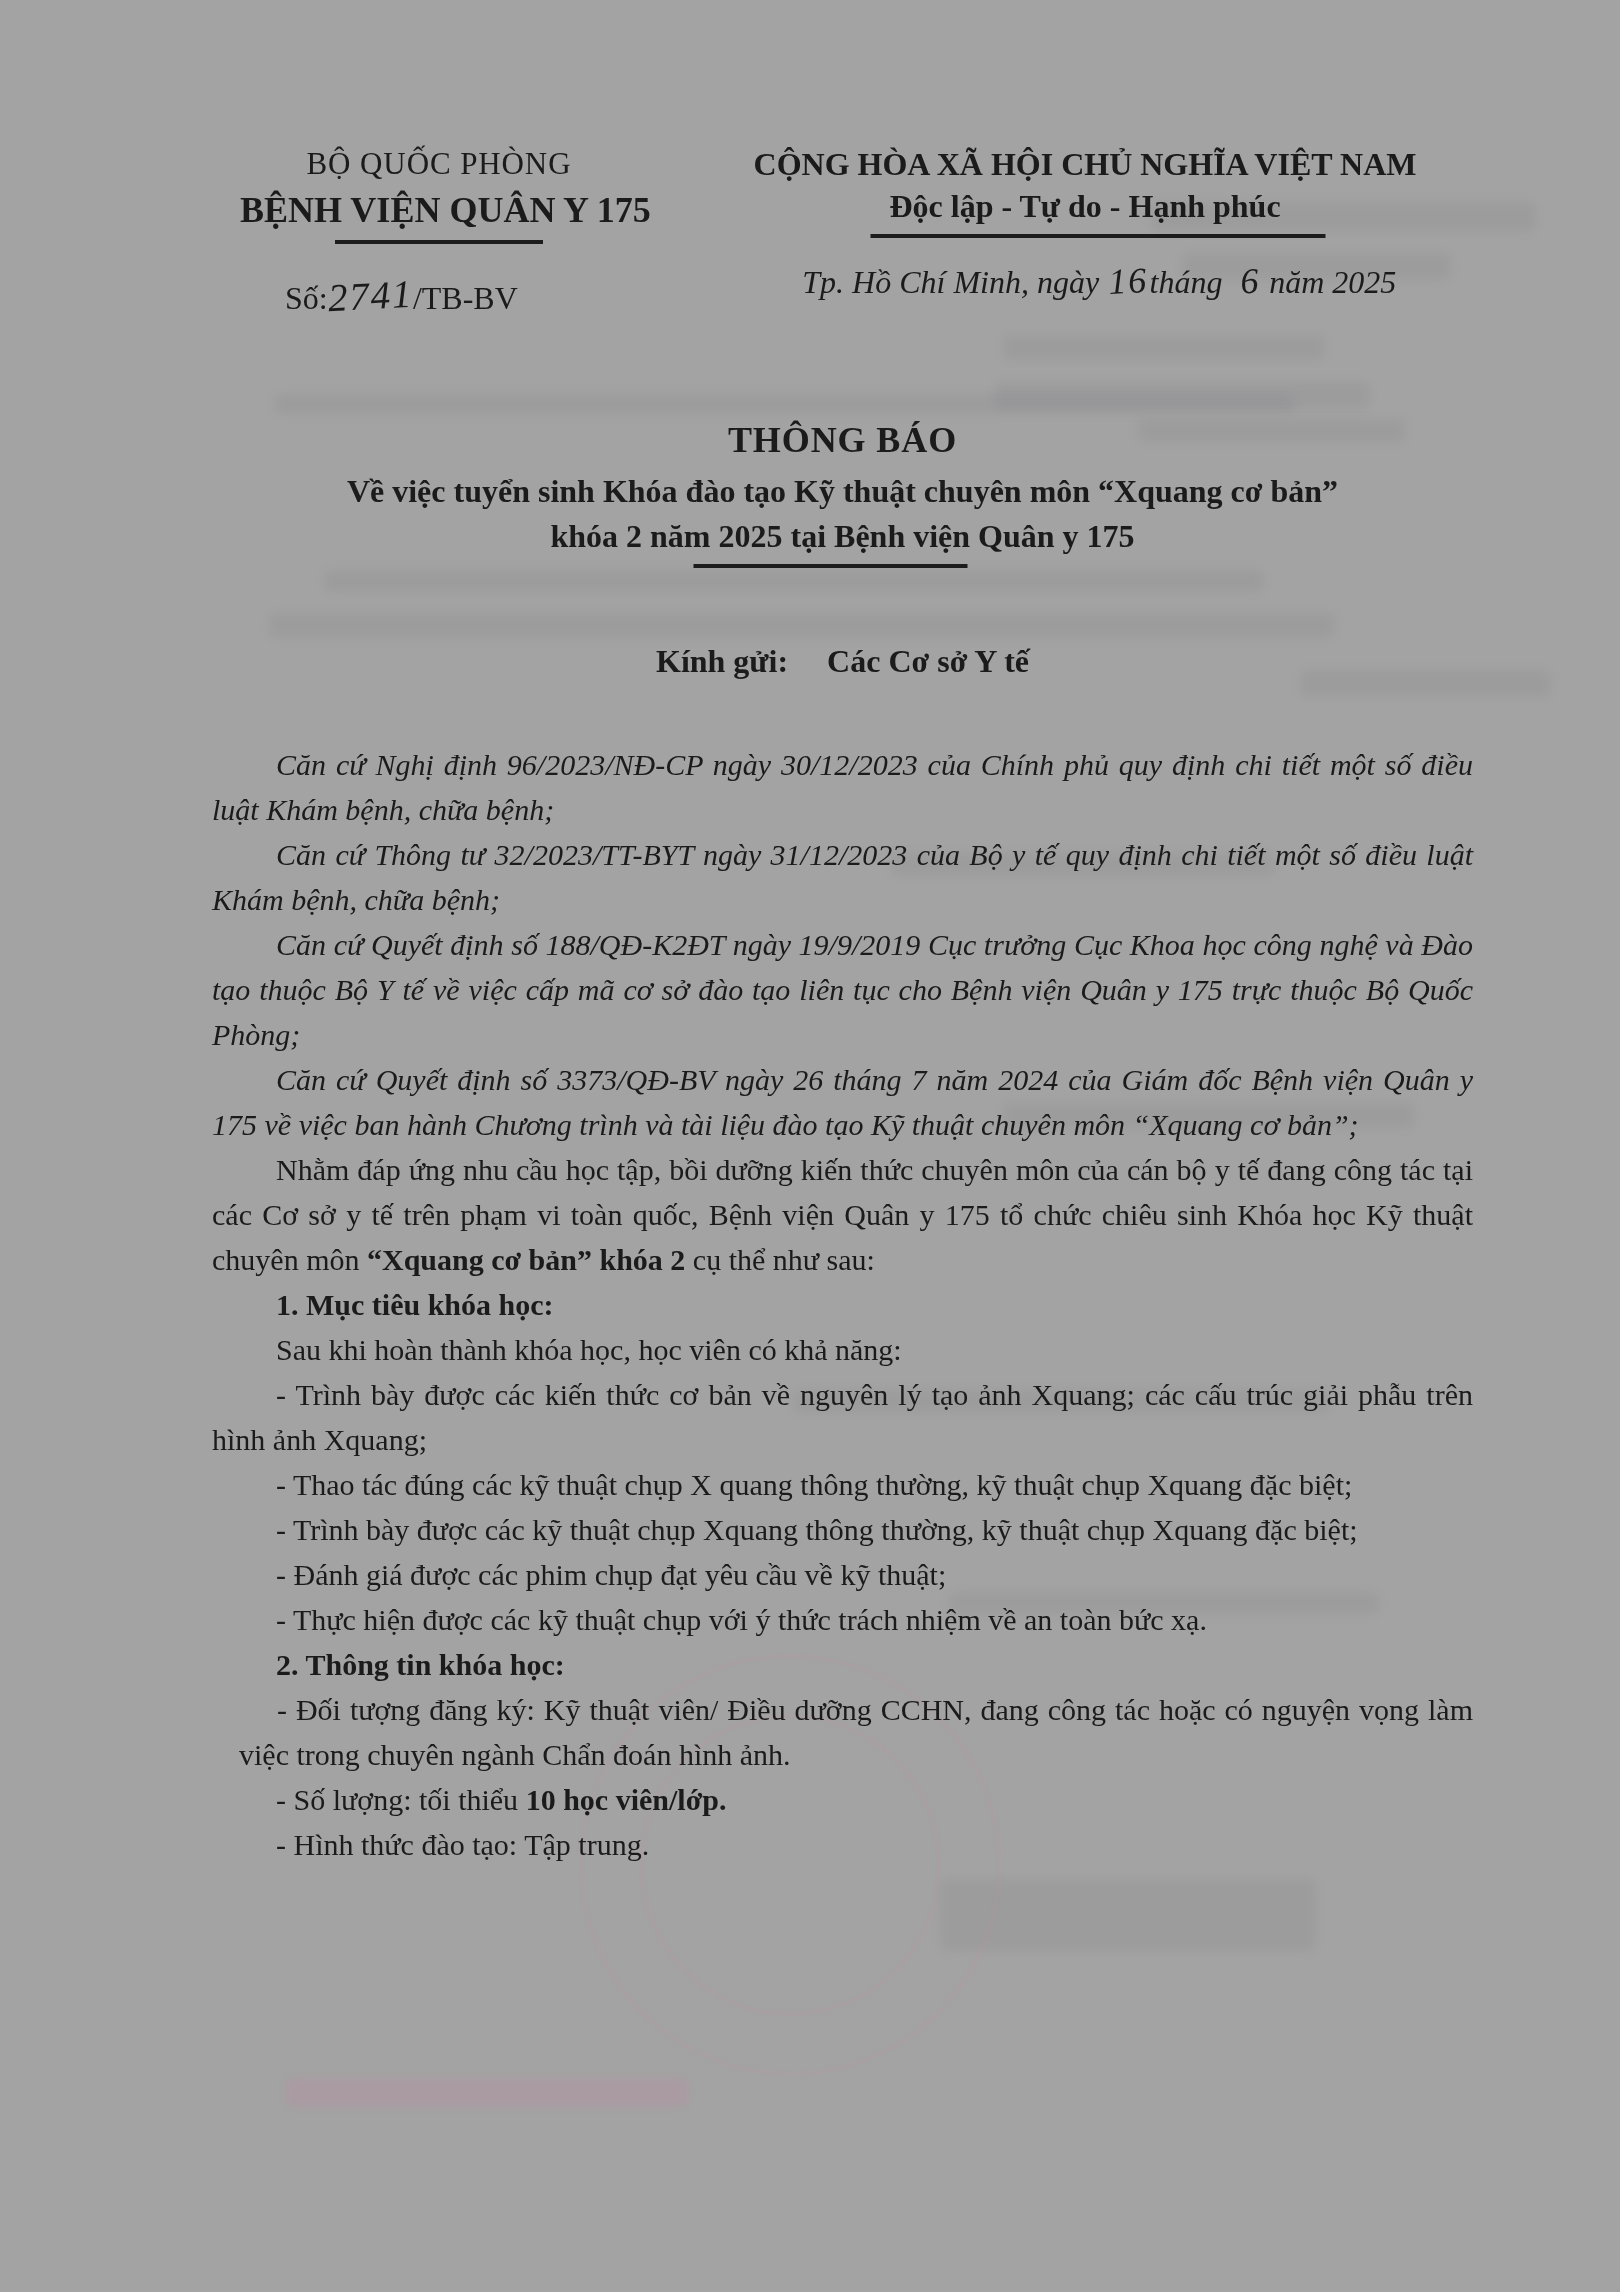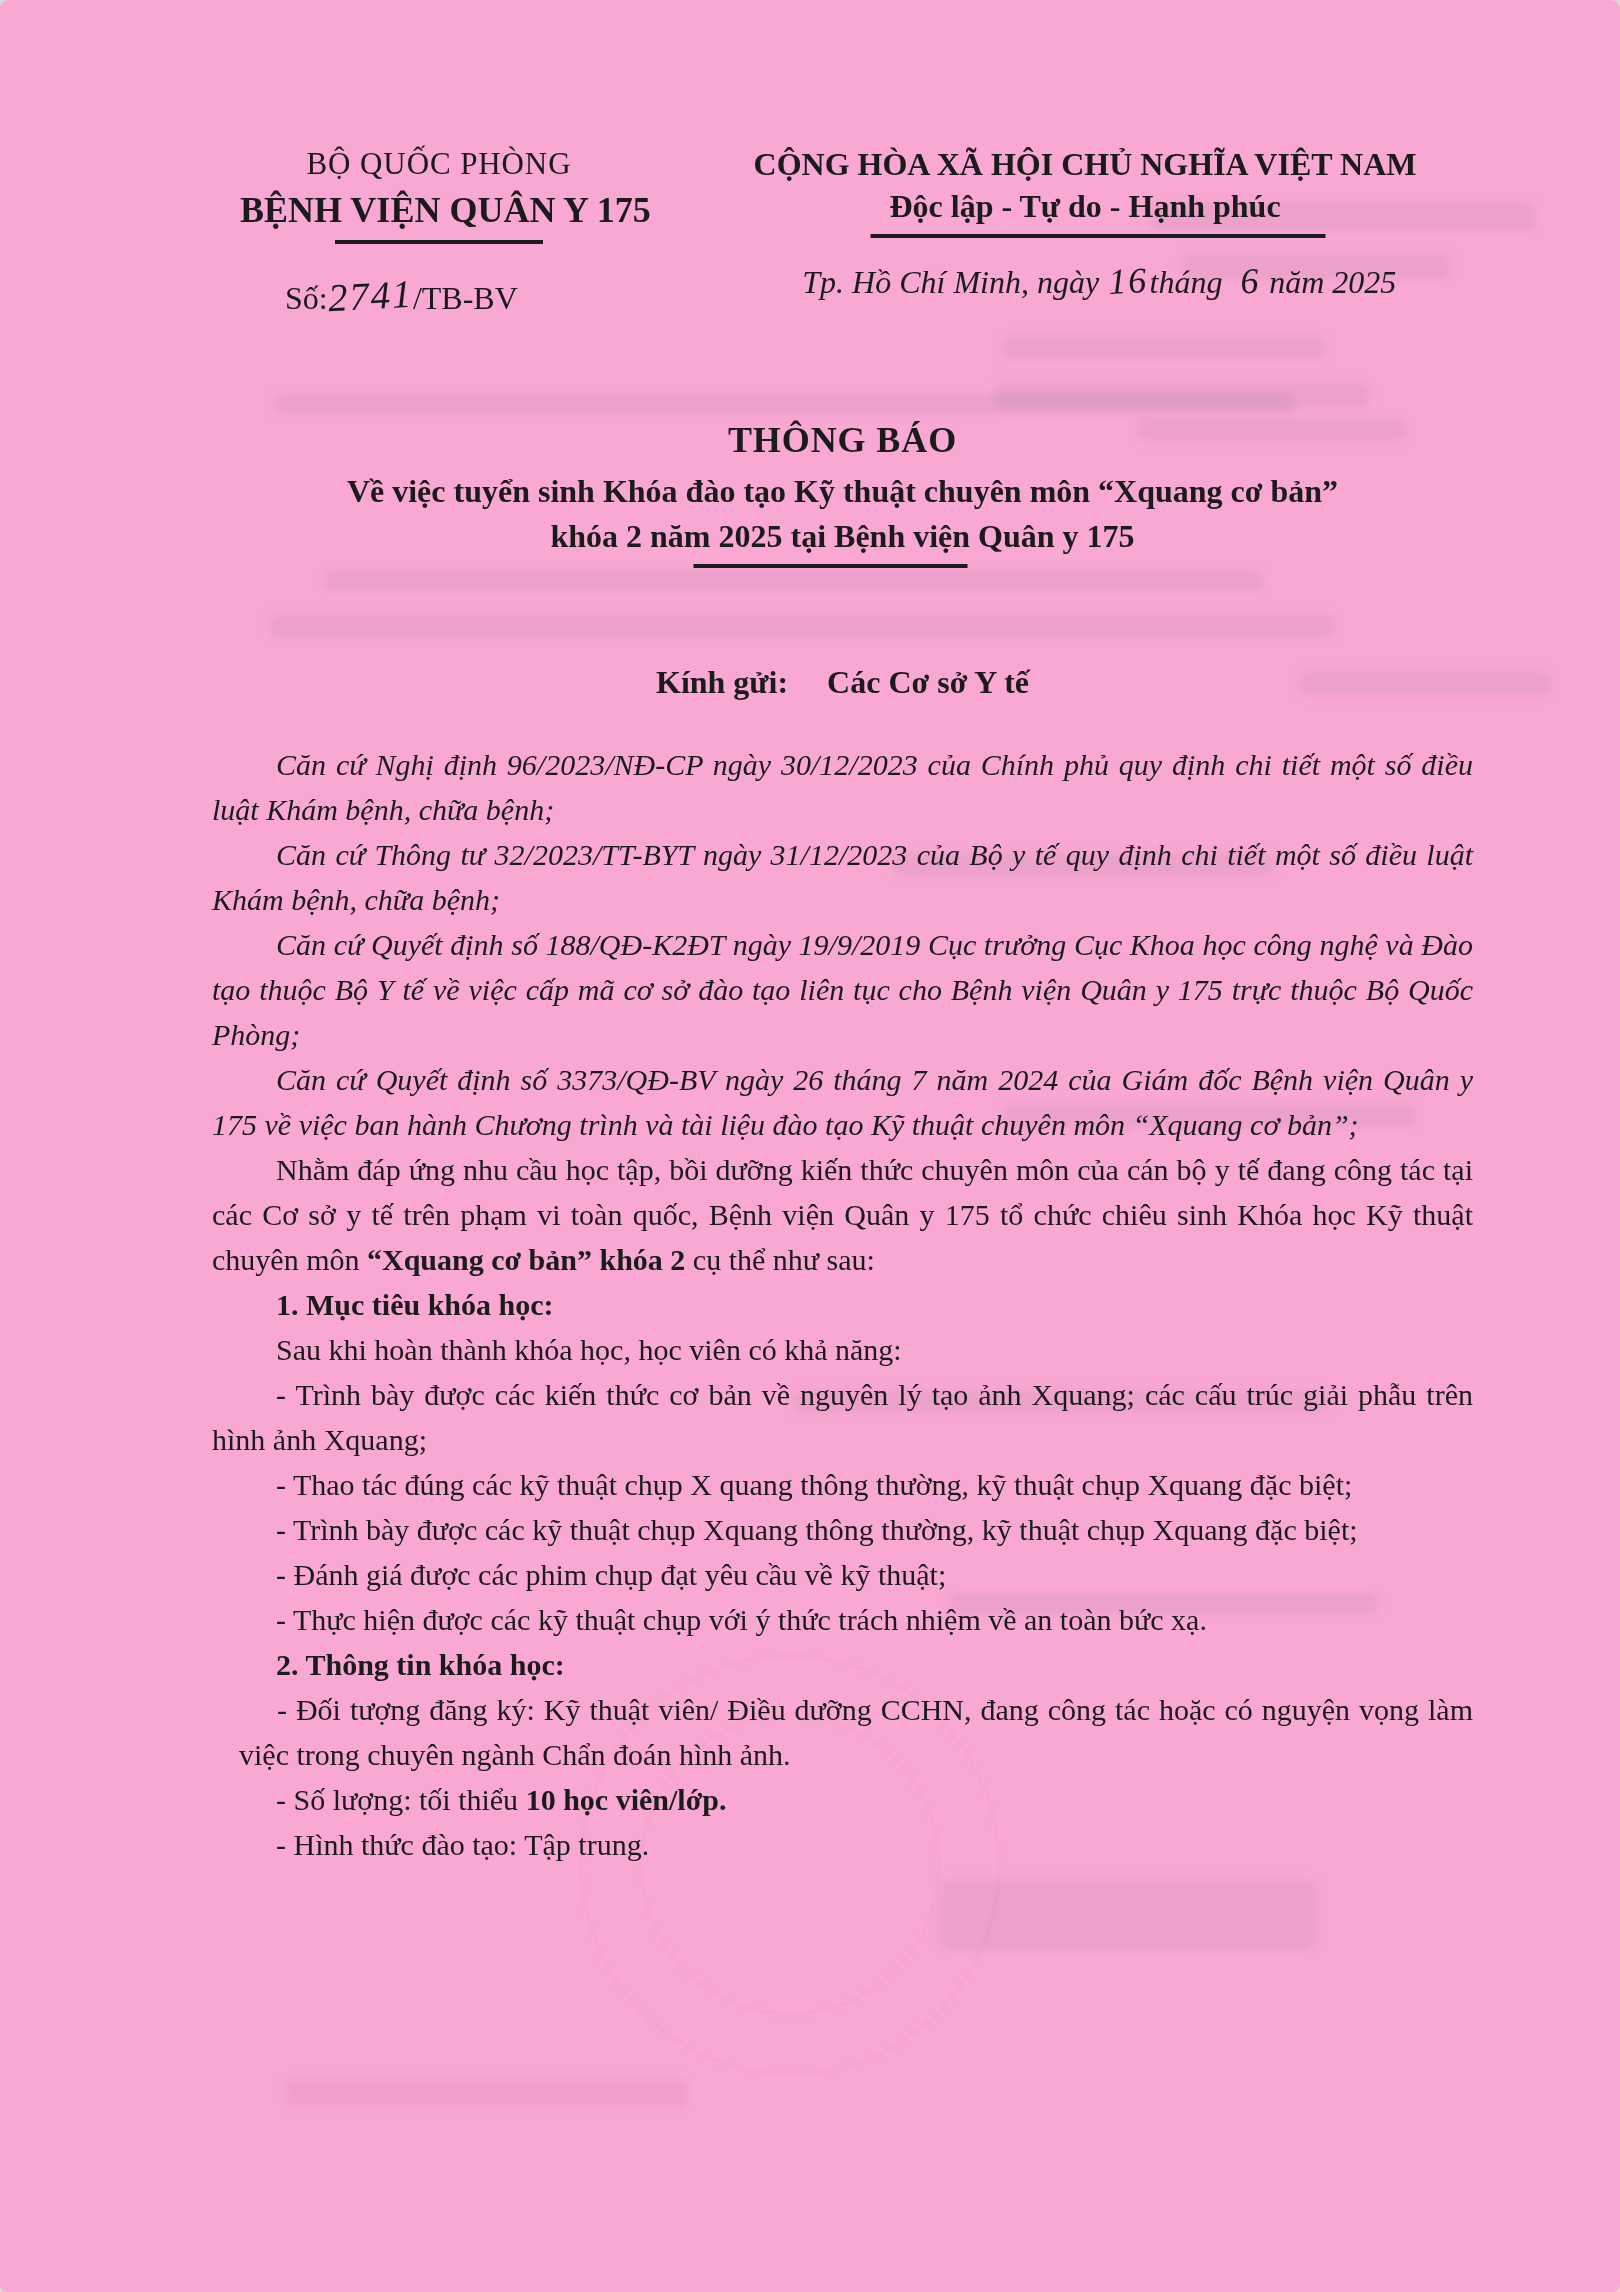--- a/index.html
+++ b/index.html
@@ -1,20 +1,19 @@
 <!DOCTYPE html>
 <html style="font-size:14.3px"><head>
 <meta charset="utf-8">
 <style>
   html,body{margin:0;padding:0;background:#d9d9d9;}
   .page{
-    position:relative;width:1620px;height:2293px;background:#f9a8d4;
+    position:relative;width:1620px;height:2293px;background:#a3a3a3;
     font-family:"Liberation Serif","DejaVu Serif",serif;color:#1b1b1b;
     overflow:hidden;
-    border-radius:9px;
   }
   .b{font-weight:bold;margin-top:22px;}
   .it{font-style:italic;}
 
   
   .hdr{position:absolute;top:146px;text-align:center;}
   .hdr-left{left:240px;width:398px;}
   .hdr-left .l1{font-size:31px;letter-spacing:0.9px;white-space:nowrap;}
   .hdr-left .l2{font-size:36px;font-weight:bold;margin-top:7.2px;white-space:nowrap;}
   .rule{height:3.6px;background:#1c1c1c;}
@@ -32,21 +31,21 @@
   .hand-month{font-size:36px;margin:0 9px 0 18px;}
 
   
   .title-block{position:absolute;left:212px;top:419px;width:1261px;text-align:center;}
   .doc-title{font-size:36px;font-weight:bold;letter-spacing:0.9px;}
   .doc-sub1{font-size:32px;font-weight:bold;margin-top:11.6px;white-space:nowrap;}
   .doc-sub2{font-size:32px;font-weight:bold;margin-top:8px;}
   .title-rule{width:274px;height:3.6px;background:#1c1c1c;margin:9.9px auto 0;transform:translateX(-12.5px);}
 
   
-  .kinhgui{position:absolute;left:212px;top:664px;width:1261px;text-align:center;font-size:32px;font-weight:bold;}
+  .kinhgui{position:absolute;left:212px;top:643px;width:1261px;text-align:center;font-size:32px;font-weight:bold;}
   .kinhgui .to{margin-left:39px;}
 
   
   .doc-body{position:absolute;left:212px;top:742px;width:1261px;font-size:30px;line-height:45px;text-align:justify;}
   .doc-body p{margin:0;text-indent:64px;}
   .doc-body p.hang{padding-left:27px;text-indent:38px;}
 
   
   .sm{position:absolute;background:rgba(95,95,100,0.085);border-radius:9px;filter:blur(4.5px);}
   .sm-pink{position:absolute;background:rgba(205,120,160,0.18);border-radius:9px;filter:blur(3.6px);}

